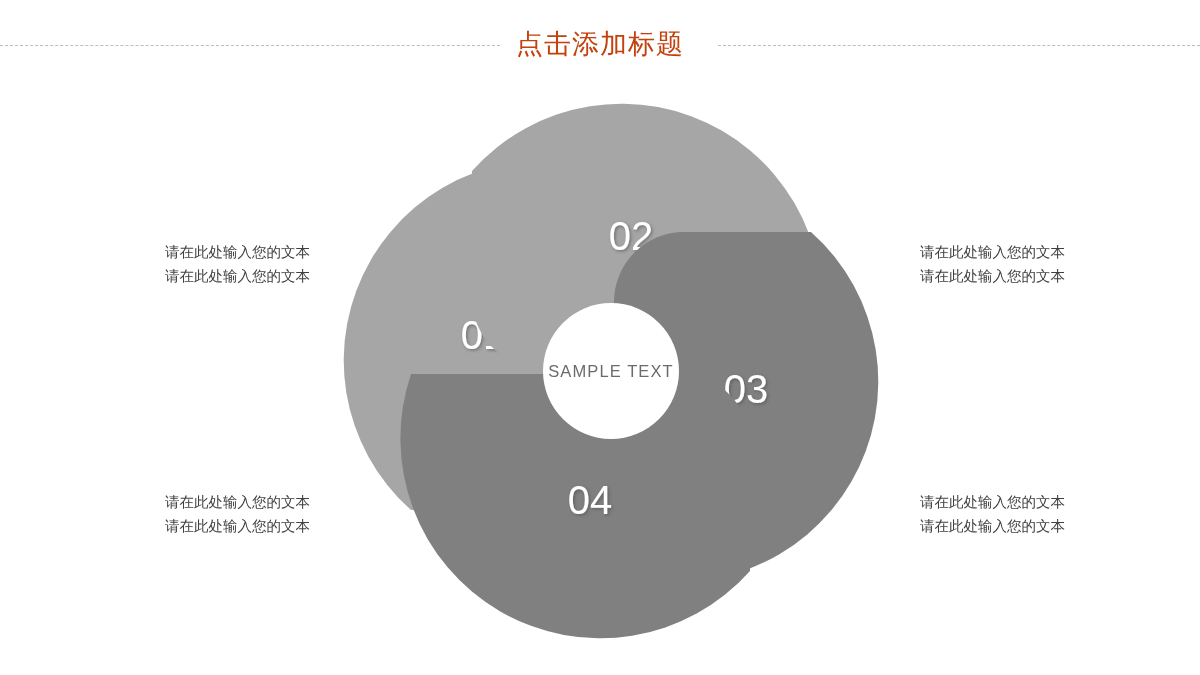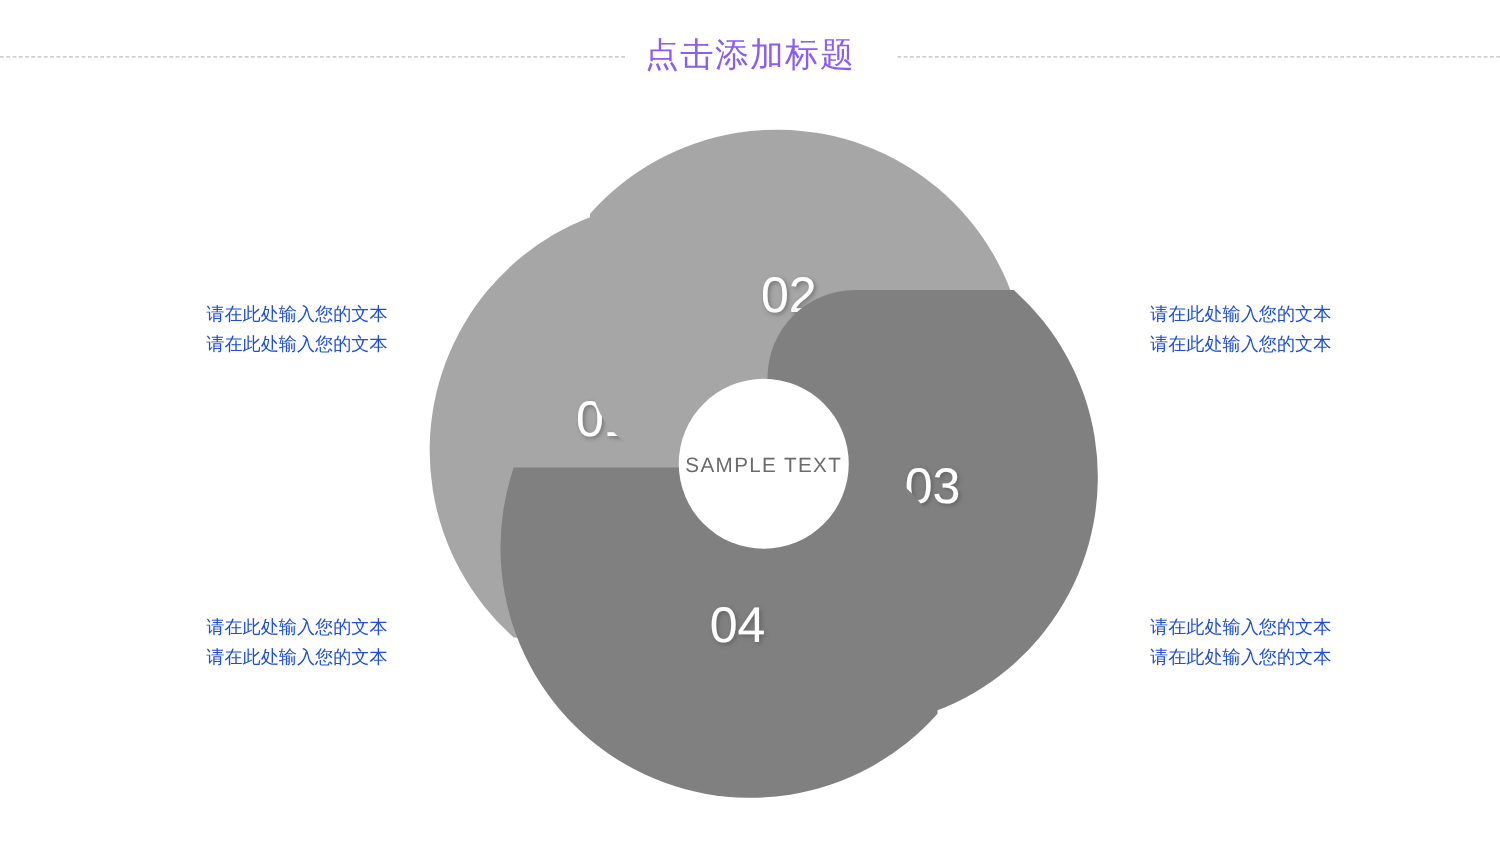--- a/index.html
+++ b/index.html
@@ -32,21 +32,21 @@
   .rule-left  { left: 0px;   width: 500px; }
   .rule-right { left: 718px; width: 482px; }
   .page-title {
     position: absolute;
     left: 0;
     top: 26px;
     width: 1200px;
     text-align: center;
     font-size: 27px;
     letter-spacing: 1px;
-    color: #8b5cf6;
+    color: #c2410c;
     font-family: "DejaVu Sans", "Liberation Sans", sans-serif;
     white-space: nowrap;
   }
 
   
   .diagram {
     position: absolute;
     left: 405px;
     top: 165px;
     width: 412px;
@@ -71,21 +71,21 @@
     font-family: "Liberation Sans", sans-serif;
     font-size: 16.5px;
     letter-spacing: 1.1px;
     text-anchor: middle;
     dominant-baseline: middle;
   }
 
   
   .caption {
     position: absolute;
-    color: #1d4ed8;
+    color: #404040;
     font-size: 14.5px;
     line-height: 24px;
     font-family: "DejaVu Sans", "Liberation Sans", sans-serif;
     white-space: nowrap;
   }
   .caption div { white-space: nowrap; }
   .cap-tl { left: 165px;  top: 240px; text-align: left; }
   .cap-bl { left: 165px;  top: 490px; text-align: left; }
   .cap-tr { right: 135px; top: 240px; text-align: right; }
   .cap-br { right: 135px; top: 490px; text-align: right; }

